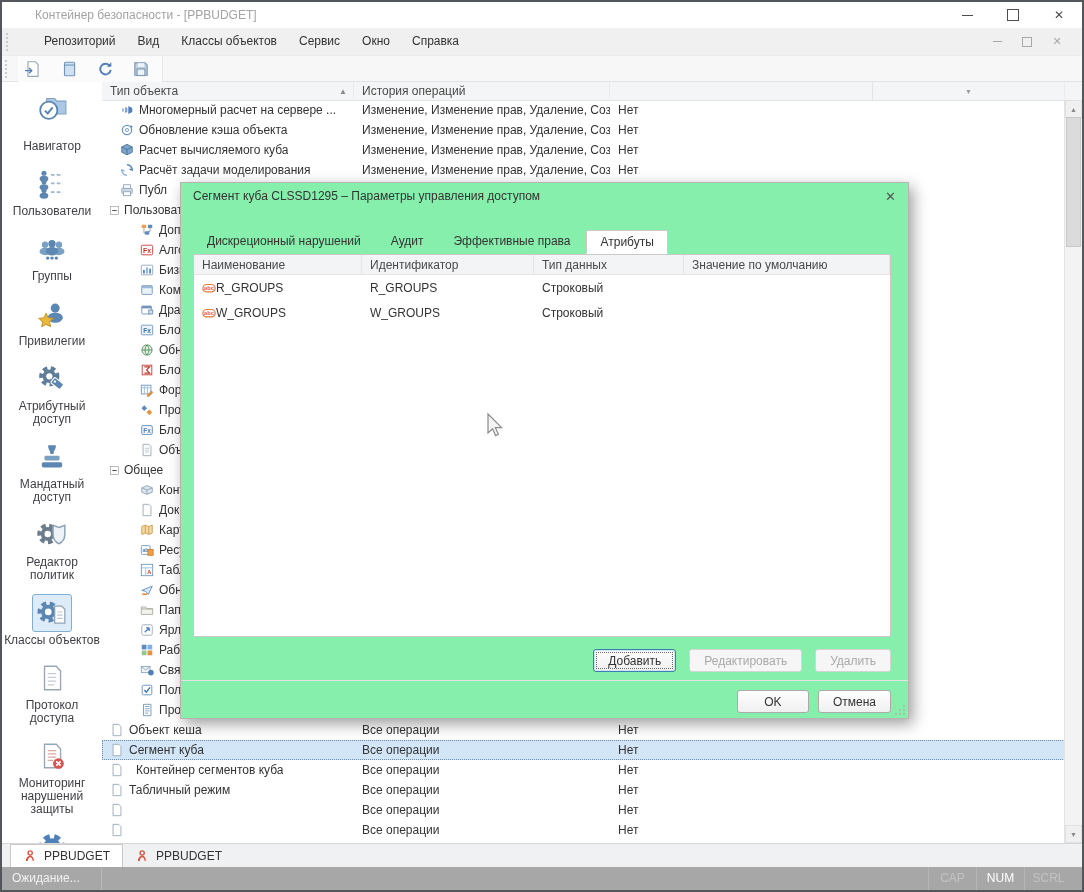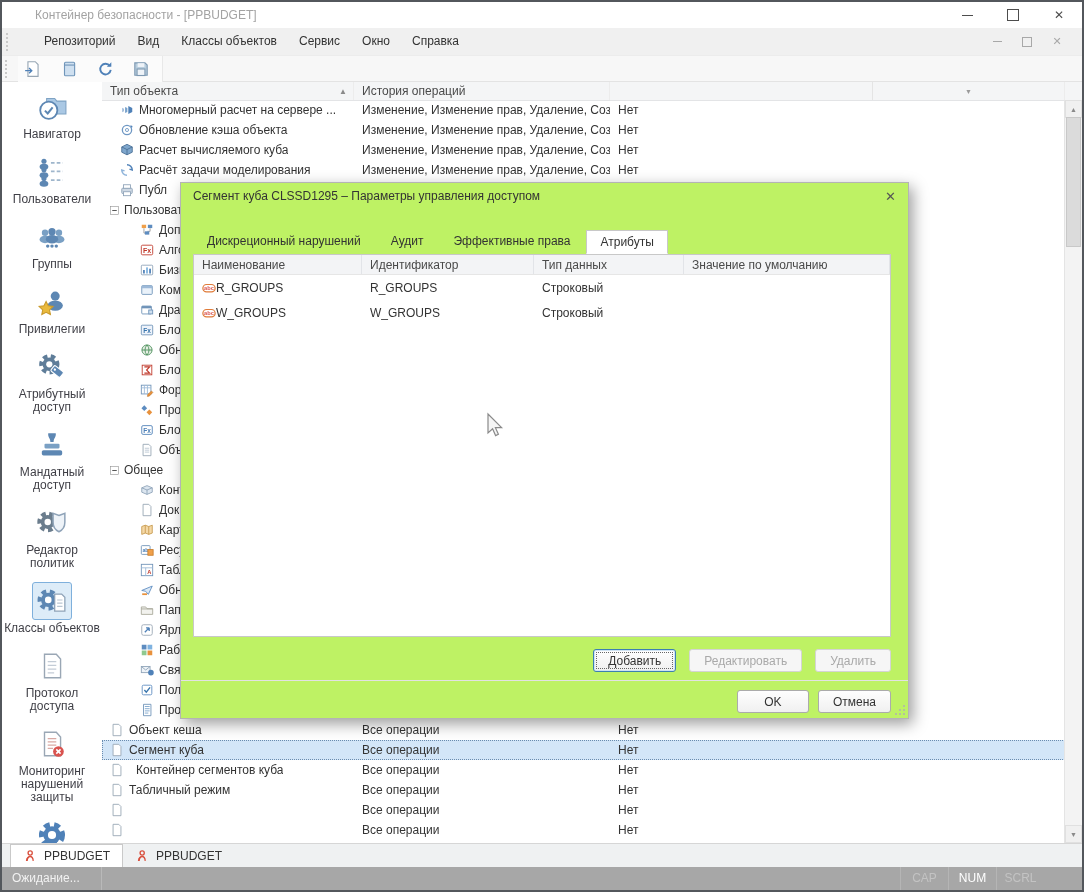--- a/index.html
+++ b/index.html
@@ -34,21 +34,21 @@
 
   
   .toolbar{position:absolute;left:0;top:54px;right:0;height:25px;background:#f7f7f7;border-bottom:1px solid #e3e3e3;display:flex;align-items:center;padding-left:3px;}
   .tgrip{width:5px;height:18px;border-left:2px dotted #c9c9c9;margin-right:6px;}
   #tools{display:flex;align-items:center;gap:10px;background:#fbfbfb;padding:2px 8px 2px 2px;border-right:1px solid #e8e8e8;}
   .tool-btn{width:24px;height:20px;display:flex;align-items:center;justify-content:center;border:1px solid transparent;border-radius:2px;}
 
   
   .sidebar{position:absolute;left:0;top:80px;width:100px;bottom:47px;background:#fff;border-right:1px solid #d8d8d8;overflow:hidden;}
   .side-item{display:flex;flex-direction:column;align-items:center;margin-top:12px;text-align:center;color:#3f3f46;line-height:13px;}
-  .side-item:first-child{margin-top:6px;}
+  .side-item:first-child{margin-top:6px;gap:12px;}
   .side-item .ibox{width:38px;height:36px;display:flex;align-items:center;justify-content:center;border:1px solid transparent;border-radius:3px;}
   .side-item.selected .ibox{background:#ddecf8;border-color:#7fb0dc;}
   .side-item .slabel{margin-top:2px;width:96px;}
 
   
   .content{position:absolute;left:100px;top:80px;right:0;bottom:47px;background:#fff;}
   .thead{display:grid;grid-template-columns:252px 256px 262px 1fr 17px;height:18px;background:#f4f5f6;border-bottom:1px solid #e3e4e6;color:#4a4a4a;}
   .th{display:flex;align-items:center;padding-left:8px;border-right:1px solid #ececec;overflow:hidden;white-space:nowrap;}
   .th .sortic{margin-left:auto;margin-right:6px;font-size:8px;color:#8a8a8a;}
   .th.filler{border-right:none;}
@@ -62,21 +62,21 @@
   .row-label{overflow:hidden;text-overflow:clip;}
 
   
   .vscroll{position:absolute;top:18px;right:0;width:17px;bottom:0;background:#f3f3f3;border-left:1px solid #e4e4e4;}
   .vbtn{position:absolute;left:0;right:0;height:16px;display:flex;align-items:center;justify-content:center;font-size:7px;color:#8a8a8a;background:#f0f0f0;border:1px solid #e0e0e0;}
   .vbtn.up{top:0;}
   .vbtn.down{bottom:0;}
   .vthumb{position:absolute;left:1px;right:1px;top:17px;height:128px;background:#dbdbdb;border:1px solid #c8c8c8;}
 
   
-  .dialog{position:absolute;left:178px;top:180px;width:727px;height:535px;background:#bef264;border:1px solid #b4b4b4;
+  .dialog{position:absolute;left:178px;top:180px;width:727px;height:535px;background:#86efac;border:1px solid #b4b4b4;
           box-shadow:4px 5px 14px rgba(0,0,0,.38);z-index:10;}
   .dlg-title{height:26px;display:flex;align-items:center;padding:0 12px;color:#333;}
   .dlg-x{margin-left:auto;font-size:13px;color:#555;}
   .dlg-tabs{position:absolute;left:12px;top:46px;display:flex;z-index:2;}
   .dtab{padding:4px 13px;color:#333;border:1px solid transparent;margin-right:2px;}
   .dtab.active{background:#fff;border-color:#c8c8c8;border-bottom-color:#fff;position:relative;top:1px;}
   .dlg-table{position:absolute;left:12px;top:71px;width:698px;height:383px;border:1px solid #c8c8c8;background:#fff;overflow:hidden;box-sizing:border-box;}
   .dlg-thead{display:grid;grid-template-columns:168px 172px 150px 1fr;height:19px;background:#f3f4f6;border-bottom:1px solid #e6e6e6;color:#4a4a4a;}
   .dlg-thead .th{border-right:1px solid #e2e4e8;}
   .dlg-row{display:grid;grid-template-columns:168px 172px 150px 1fr;height:25px;align-items:center;white-space:nowrap;}
@@ -96,21 +96,21 @@
 
   
   .mditabs{position:absolute;left:0;right:0;bottom:23px;height:24px;background:#eff1f2;border-top:1px solid #d6d6d6;
            display:flex;align-items:flex-end;padding-left:8px;box-sizing:border-box;}
   .mtab{display:flex;align-items:center;gap:7px;height:22px;padding:0 12px;color:#333;}
   .mtab.active{background:#fff;border:1px solid #c9c9c9;border-bottom:none;}
 
   
   .statusbar{position:absolute;left:0;right:0;bottom:0;height:23px;background:#a7a7a7;color:#f2f2f2;display:flex;align-items:center;}
   .sb-left{padding:0 10px;width:100px;border-right:1px solid #b9b9b9;height:100%;line-height:23px;box-sizing:border-box;}
-  .sb-right{margin-left:auto;display:flex;height:100%;margin-right:38px;}
+  .sb-right{margin-left:auto;display:flex;height:100%;margin-right:10px;}
   .sb-ind{width:47px;text-align:center;line-height:23px;color:#c3c3c3;border-left:1px solid #b5b5b5;}
   .sb-ind.on{color:#fff;}
 </style>
 </head>
 <body>
 
 <div class="win">
 
   <div class="titlebar">
     <span class="ic logo"></span>

